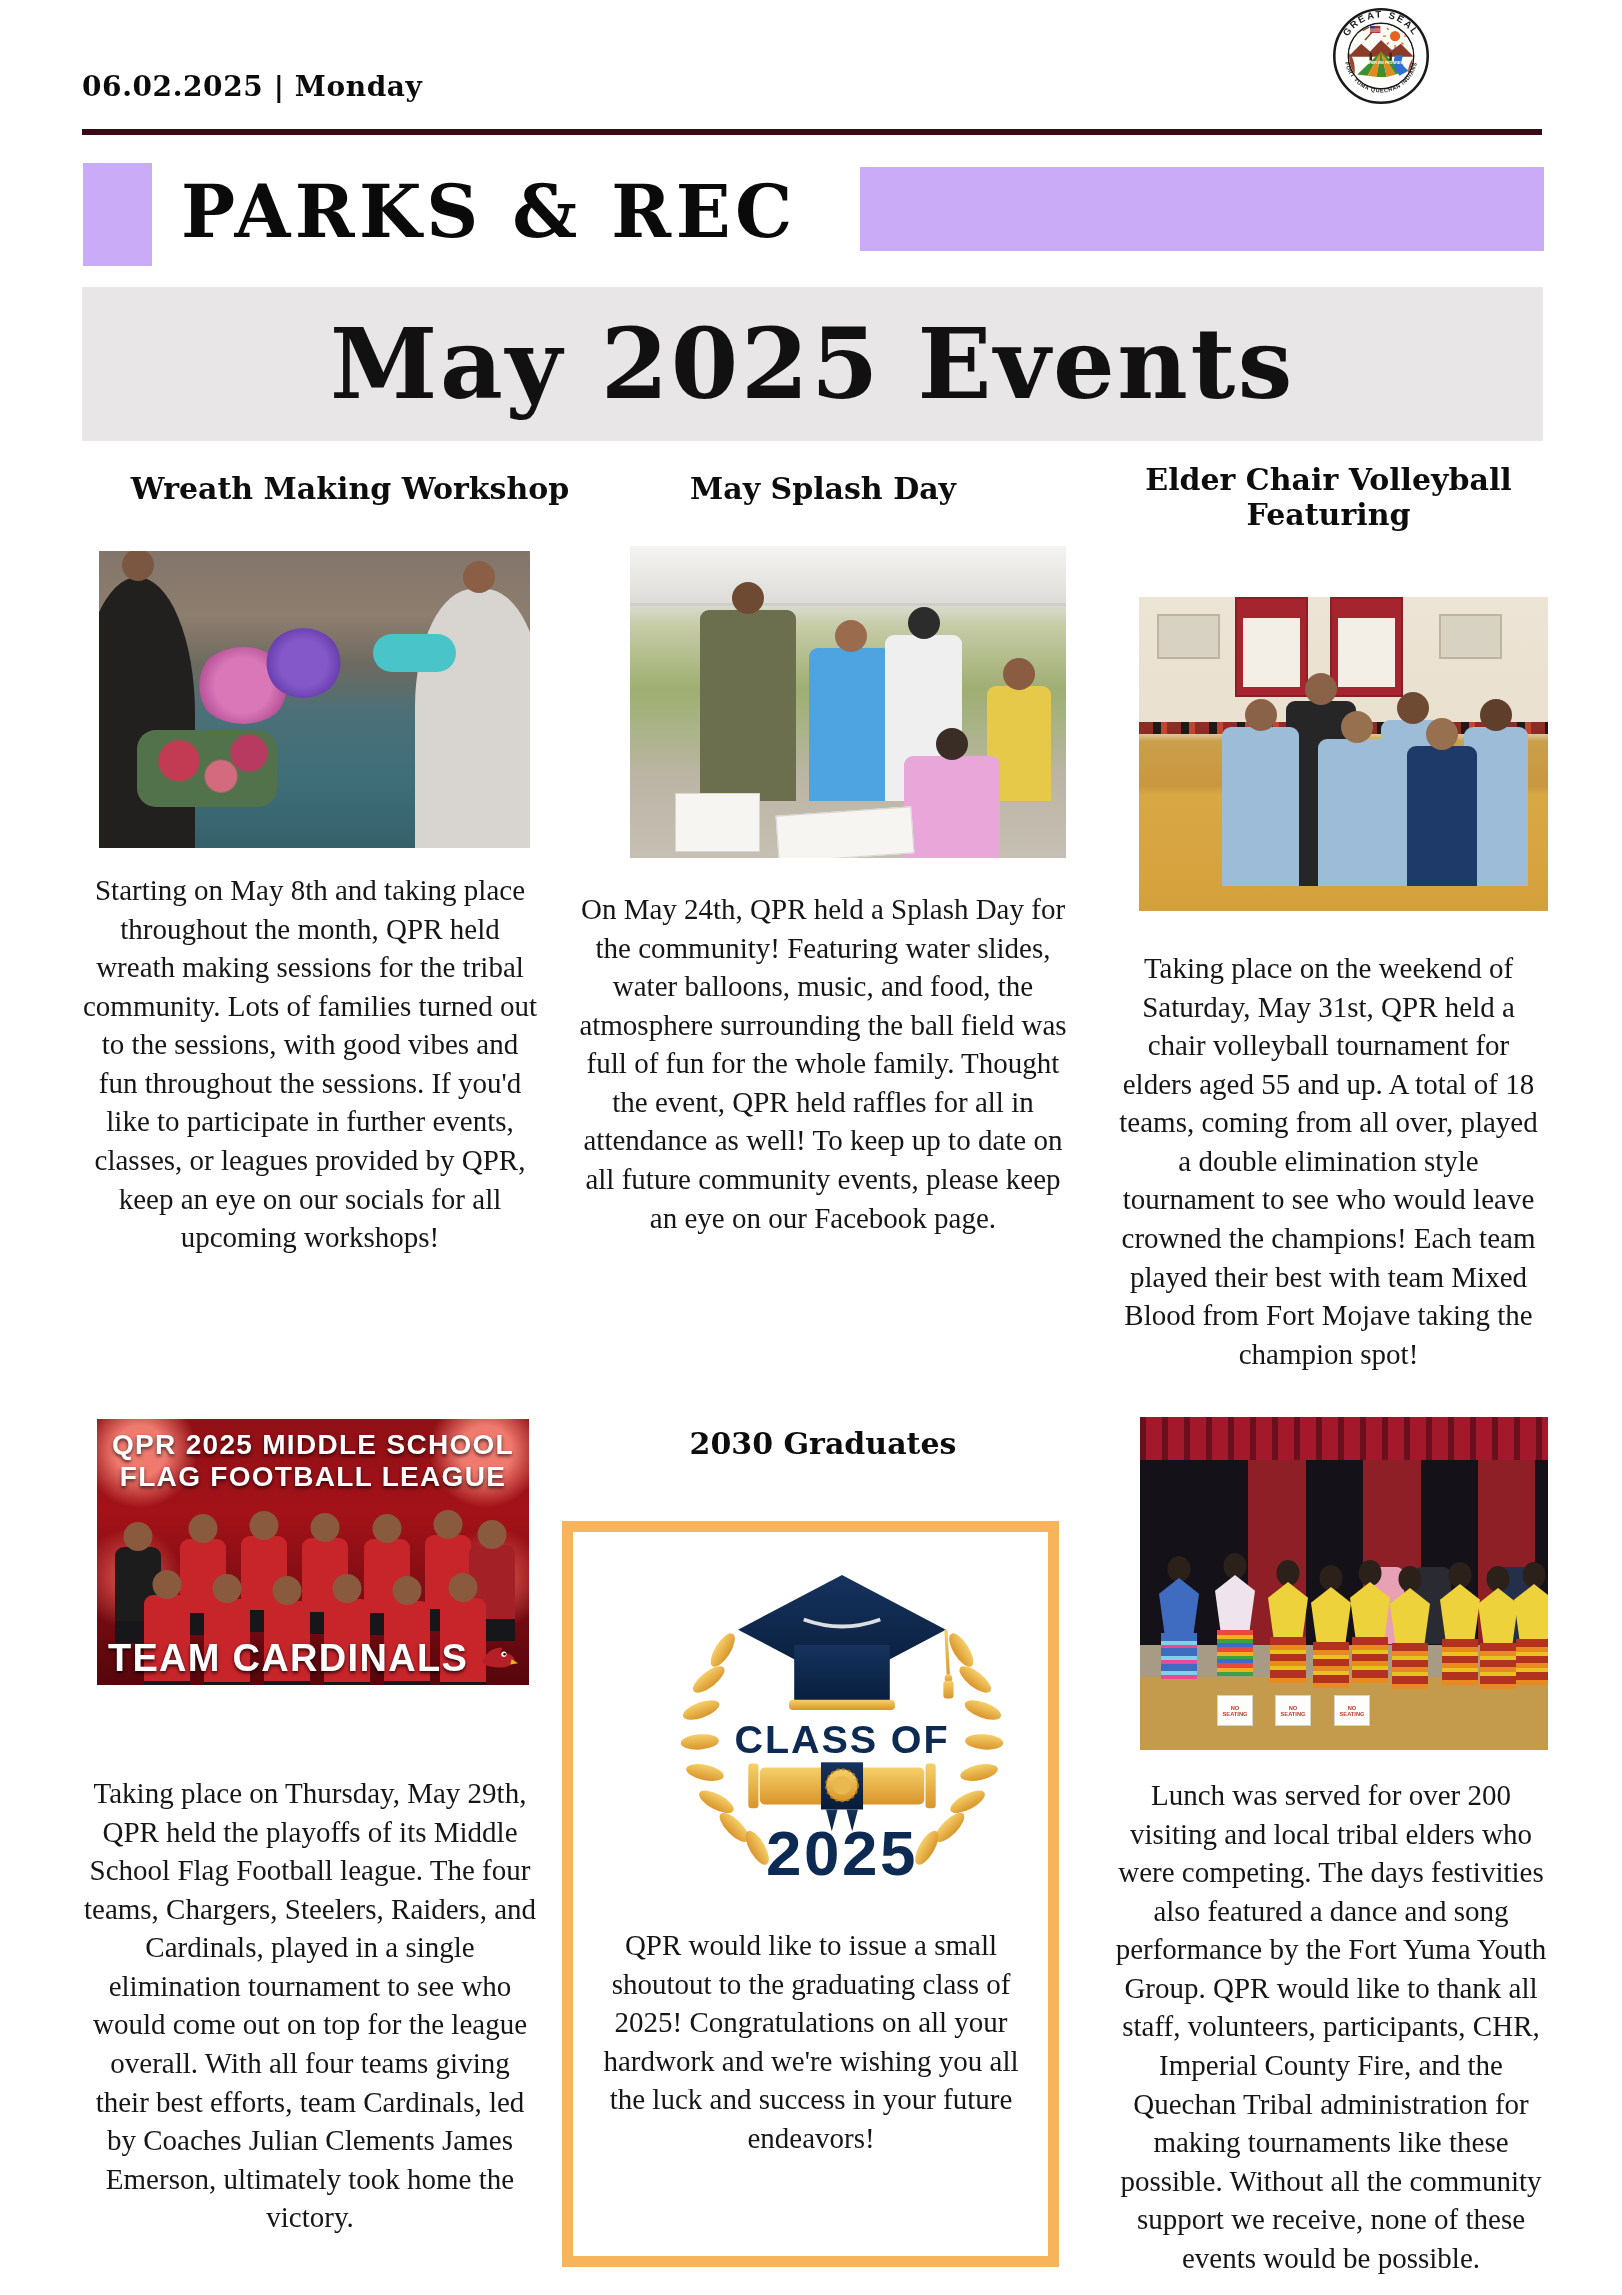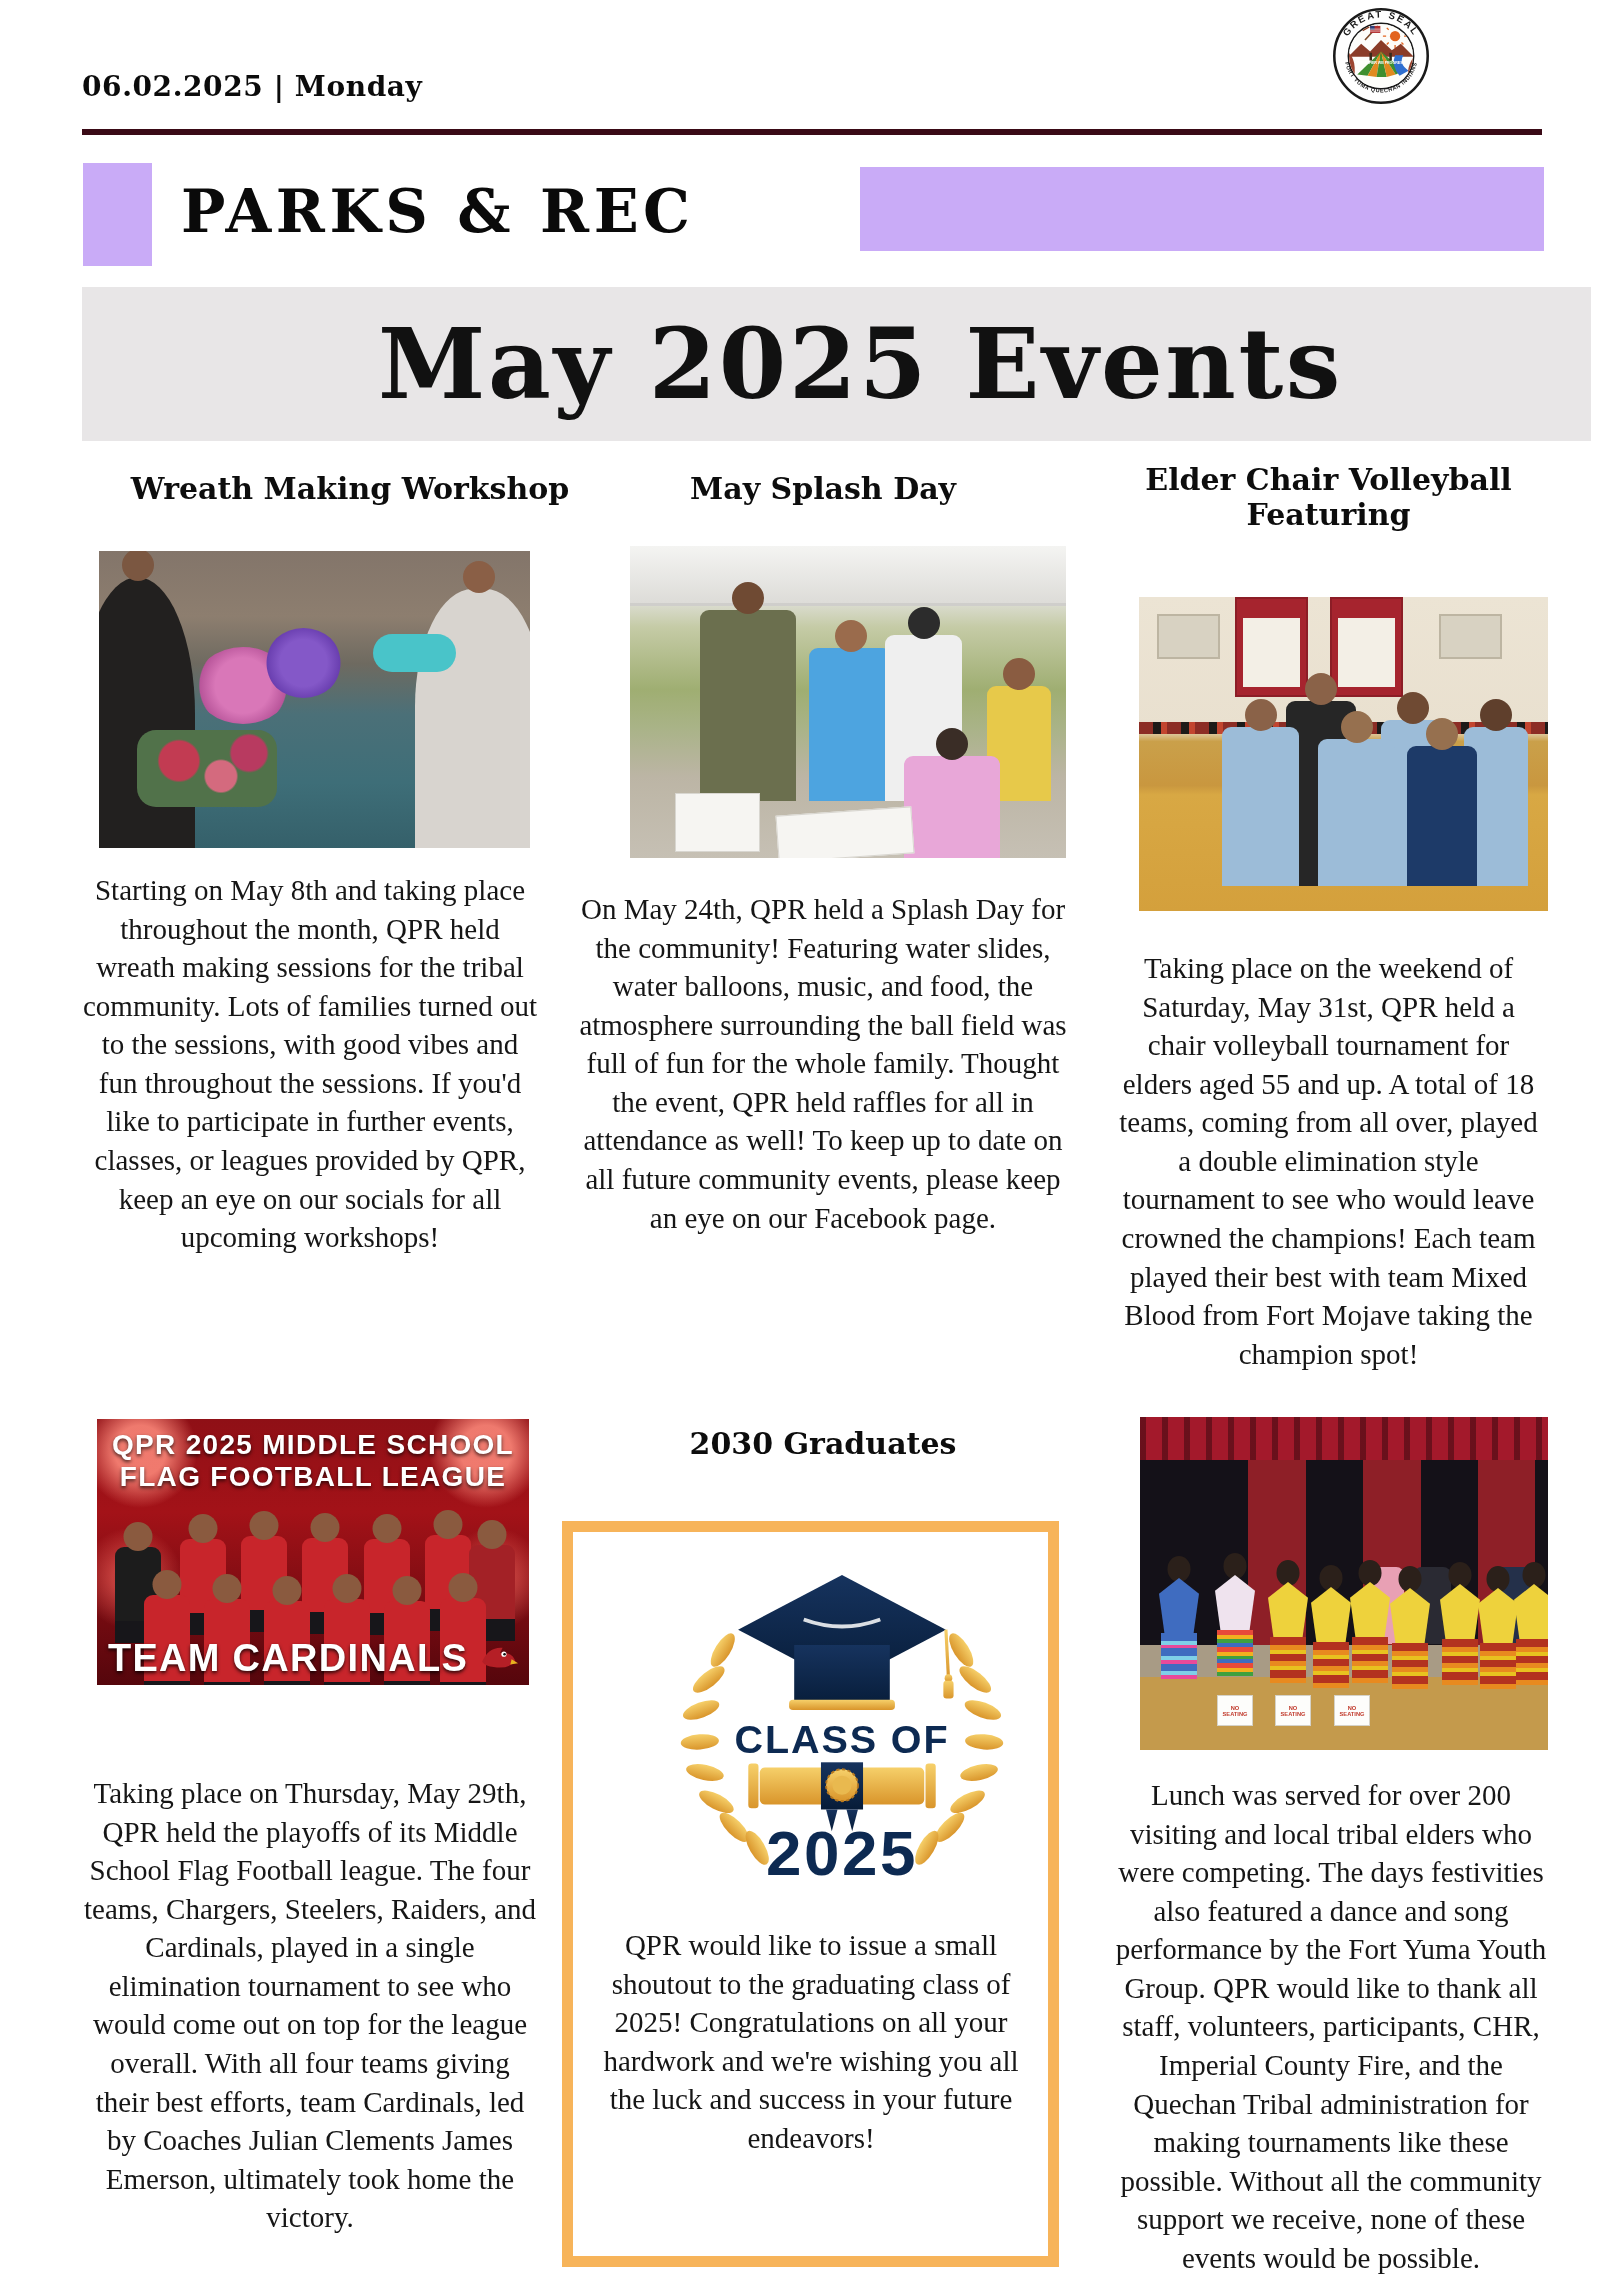--- a/index.html
+++ b/index.html
@@ -8,23 +8,23 @@
 
   
   #date-line{position:absolute;left:82px;top:70px;font-family:"DejaVu Serif",serif;
              font-weight:700;font-size:28px;letter-spacing:0.6px;color:#0b0b0b;}
   #seal{position:absolute;left:1333px;top:7.7px;width:96px;height:96px;}
   #rule{position:absolute;left:82px;top:129px;width:1460px;height:5.7px;background:#3a0a16;}
   .lav{position:absolute;background:#c9abf7;}
   #lav-sq{left:83px;top:163px;width:69px;height:103px;}
   #lav-bar{left:860px;top:167px;width:684px;height:84px;}
   #masthead{position:absolute;left:181px;top:158px;height:107px;display:flex;align-items:center;
-            font-family:"DejaVu Serif",serif;font-weight:900;font-size:59px;letter-spacing:4.5px;color:#0a0a0a;}
+            font-family:"DejaVu Serif",serif;font-weight:900;font-size:72px;letter-spacing:4.5px;color:#0a0a0a;}
   #banner{position:absolute;left:82px;top:287px;width:1461px;height:154px;background:#e8e6e7;
-          display:flex;align-items:center;justify-content:center;padding-left:48px;}
+          display:flex;align-items:center;justify-content:center;}
   #banner span{font-family:"DejaVu Serif",serif;font-weight:700;font-size:97px;color:#111;letter-spacing:2.6px;}
 
   
   .art-h{position:absolute;font-family:"DejaVu Serif",serif;font-weight:700;font-size:30px;
          line-height:1.15;text-align:center;color:#0d0d0d;}
   .art-p{position:absolute;font-size:29px;line-height:1.33;text-align:center;color:#161616;}
   #h-wreath{left:83px;top:472px;width:454px;margin-left:40px;}
   #h-splash{left:577px;top:472px;width:492px;}
   #h-volley{left:1111px;top:463px;width:435px;}
   #h-flag{left:75px;top:1359px;width:469px;white-space:nowrap;}

